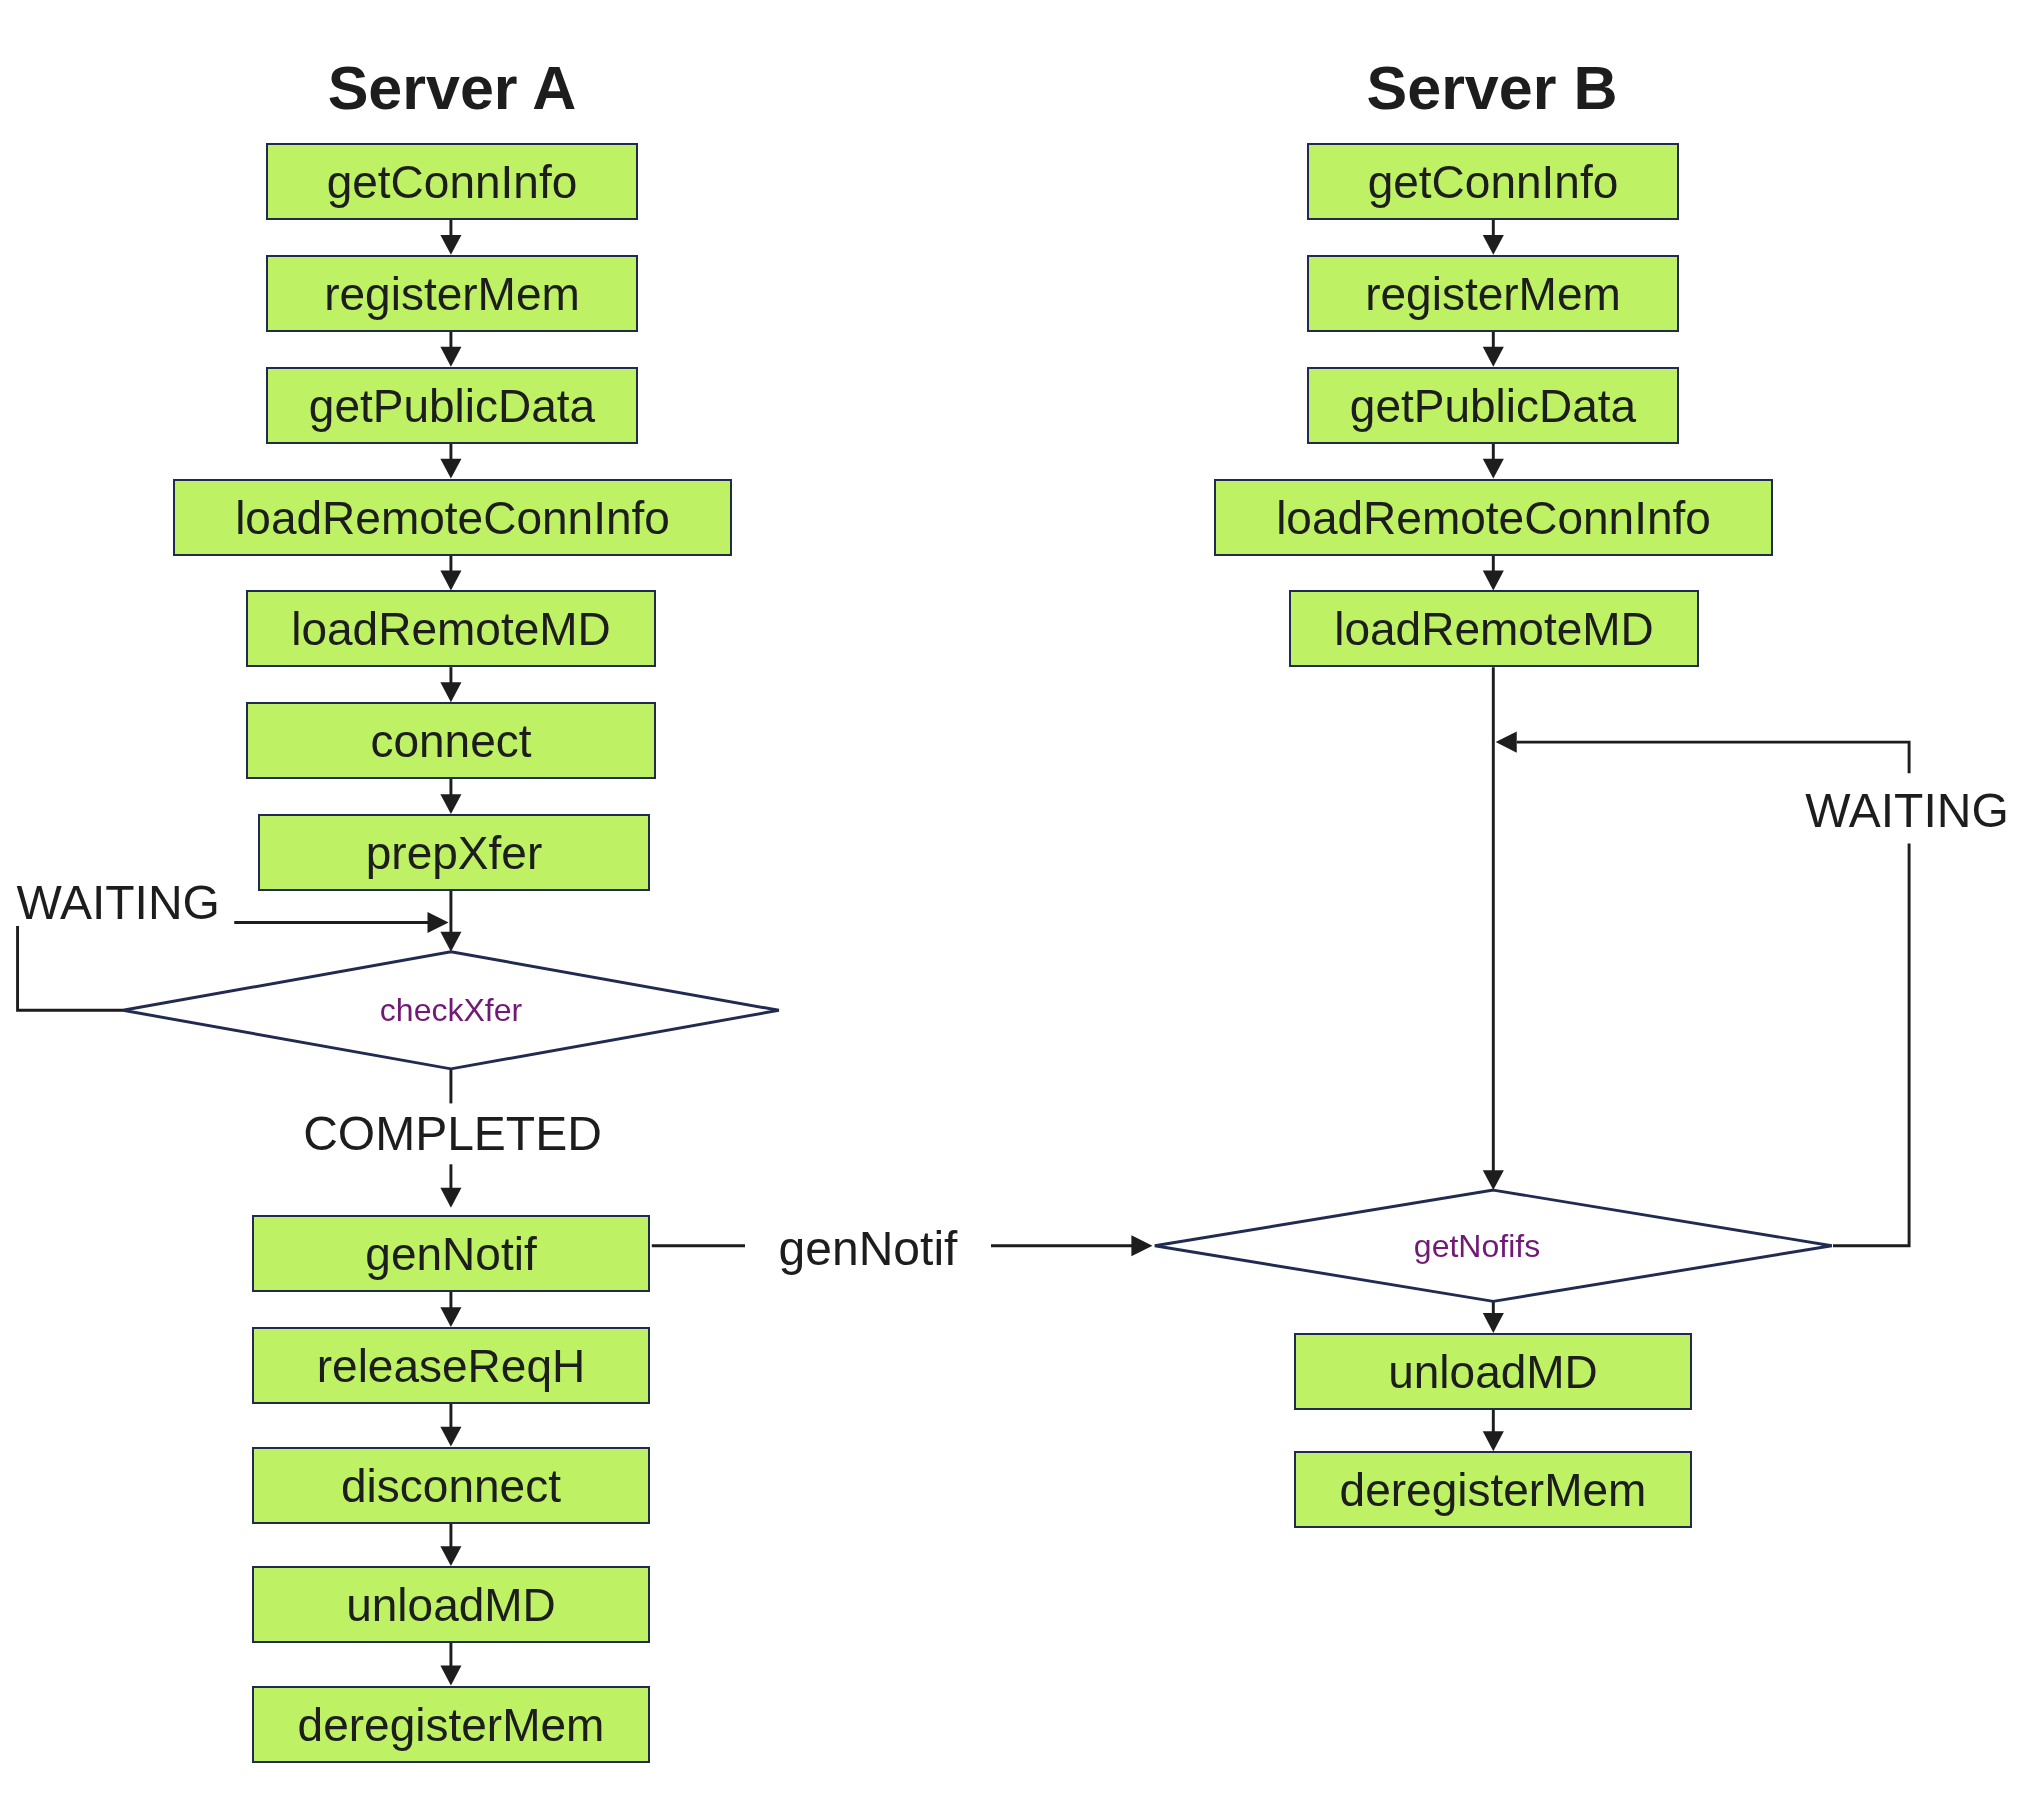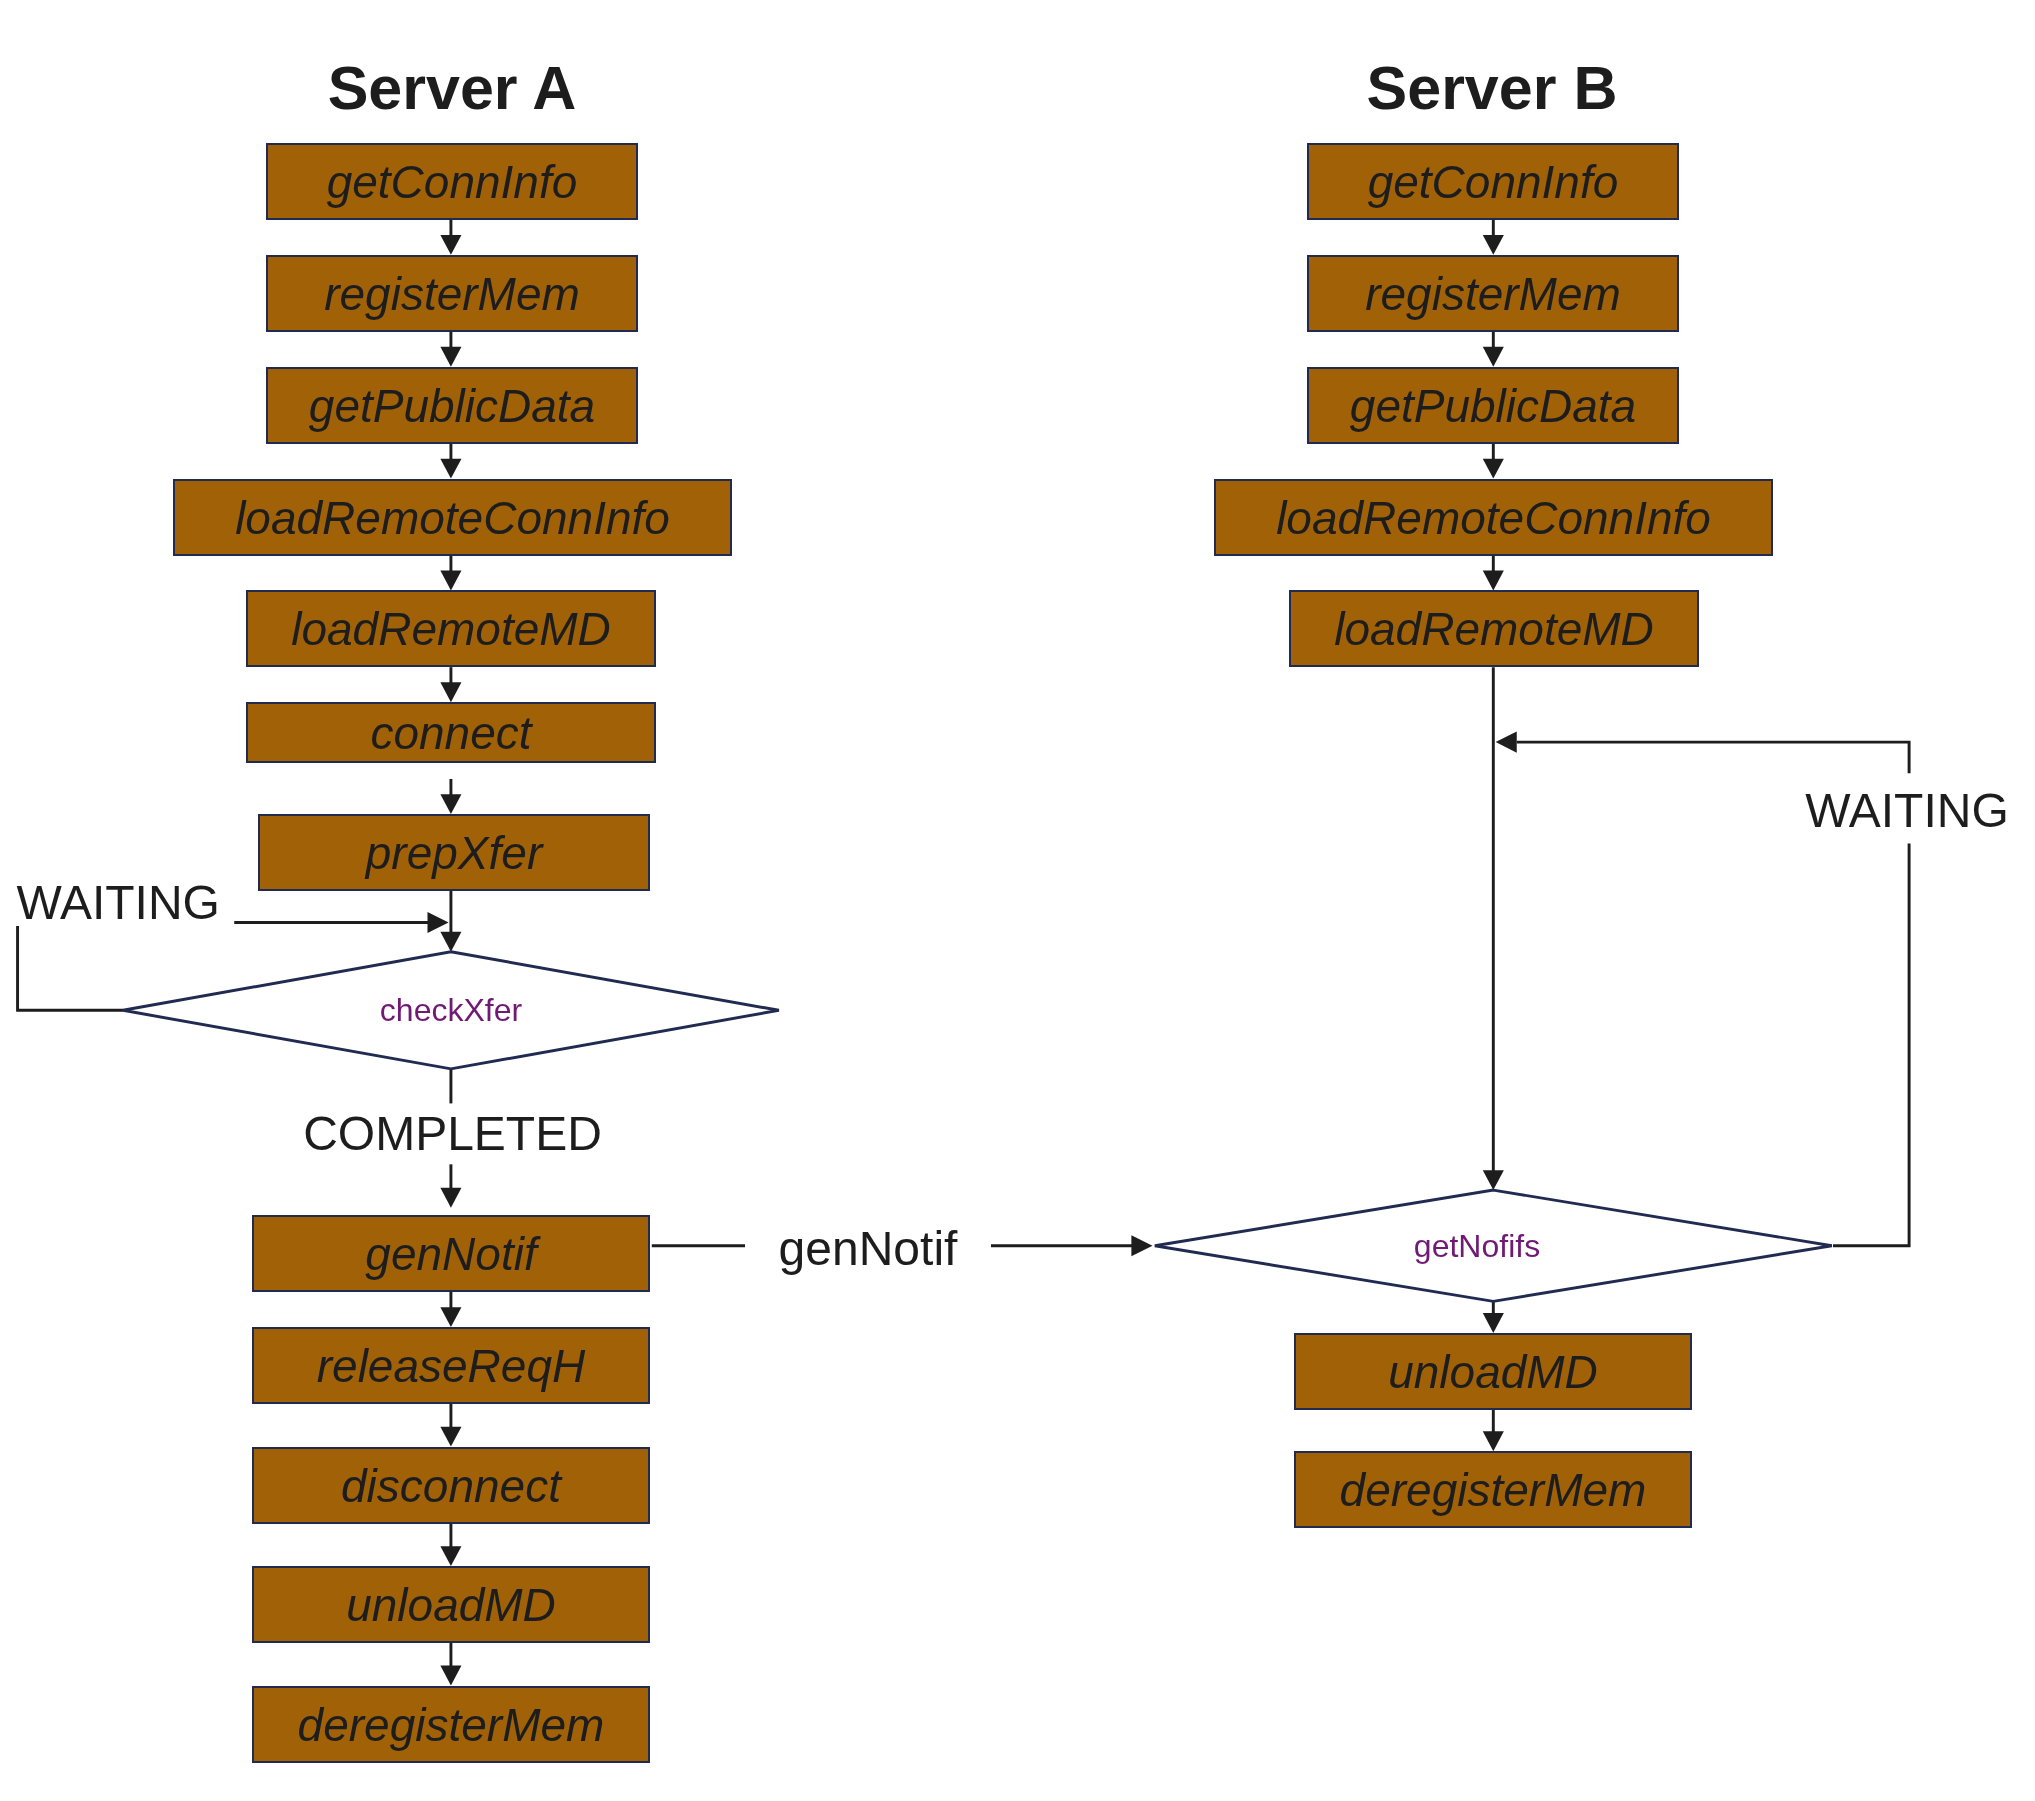--- a/index.html
+++ b/index.html
@@ -1,34 +1,34 @@
 <!DOCTYPE html>
 <html style="font-size:9.4px"><head>
 <meta charset="utf-8">
 <style>
   html,body{margin:0;padding:0;background:#ffffff;}
   body{font-family:"Liberation Sans","DejaVu Sans",sans-serif;color:#1d1d1d;}
   .canvas{position:relative;width:2035px;height:1801px;background:#ffffff;overflow:hidden;}
   svg.wires{position:absolute;left:0;top:0;width:2035px;height:1801px;}
   .col-title{position:absolute;font-size:61px;font-weight:bold;white-space:nowrap;transform:translateX(-50%);color:#1d1d1d;}
-  .box{position:absolute;box-sizing:border-box;background:#a16207;border:2.9px solid #212b52;
-       display:flex;align-items:center;justify-content:center;font-size:46px;color:#1d1d1d;white-space:nowrap;font-style:italic;}
+  .box{position:absolute;box-sizing:border-box;background:#bef264;border:2.9px solid #212b52;
+       display:flex;align-items:center;justify-content:center;font-size:46px;color:#1d1d1d;white-space:nowrap;}
   .dlabel{position:absolute;display:flex;align-items:center;justify-content:center;
           font-size:32px;color:#701a75;white-space:nowrap;}
   .note{position:absolute;font-size:48px;color:#1d1d1d;white-space:nowrap;display:flex;align-items:center;}
   .note.center{justify-content:center;}
   .note.whitebg{background:#ffffff;}
   
   #t-a{left:452px;top:53px;}
   #a1{left:266px;top:143px;width:372px;height:77px;}
   #a2{left:266px;top:255px;width:372px;height:77px;}
   #a3{left:266px;top:367px;width:372px;height:77px;}
   #a4{left:173px;top:479px;width:559px;height:77px;}
   #a5{left:246px;top:590px;width:410px;height:77px;}
-  #a6{left:246px;top:702px;width:410px;height:61px;}
+  #a6{left:246px;top:702px;width:410px;height:77px;}
   #a7{left:258px;top:814px;width:392px;height:77px;}
   #a8{left:252px;top:1208px;width:398px;height:77px;margin-top:7px;}
   #a9{left:252px;top:1327px;width:398px;height:77px;}
   #a10{left:252px;top:1447px;width:398px;height:77px;}
   #a11{left:252px;top:1566px;width:398px;height:77px;}
   #a12{left:252px;top:1686px;width:398px;height:77px;}
   #d-a{left:246px;top:986px;width:410px;height:48px;}
   #n-waiting-a{left:16.4px;top:878px;width:223px;height:48px;}
   #n-completed{left:271px;top:1109px;width:363px;height:48px;}
   

